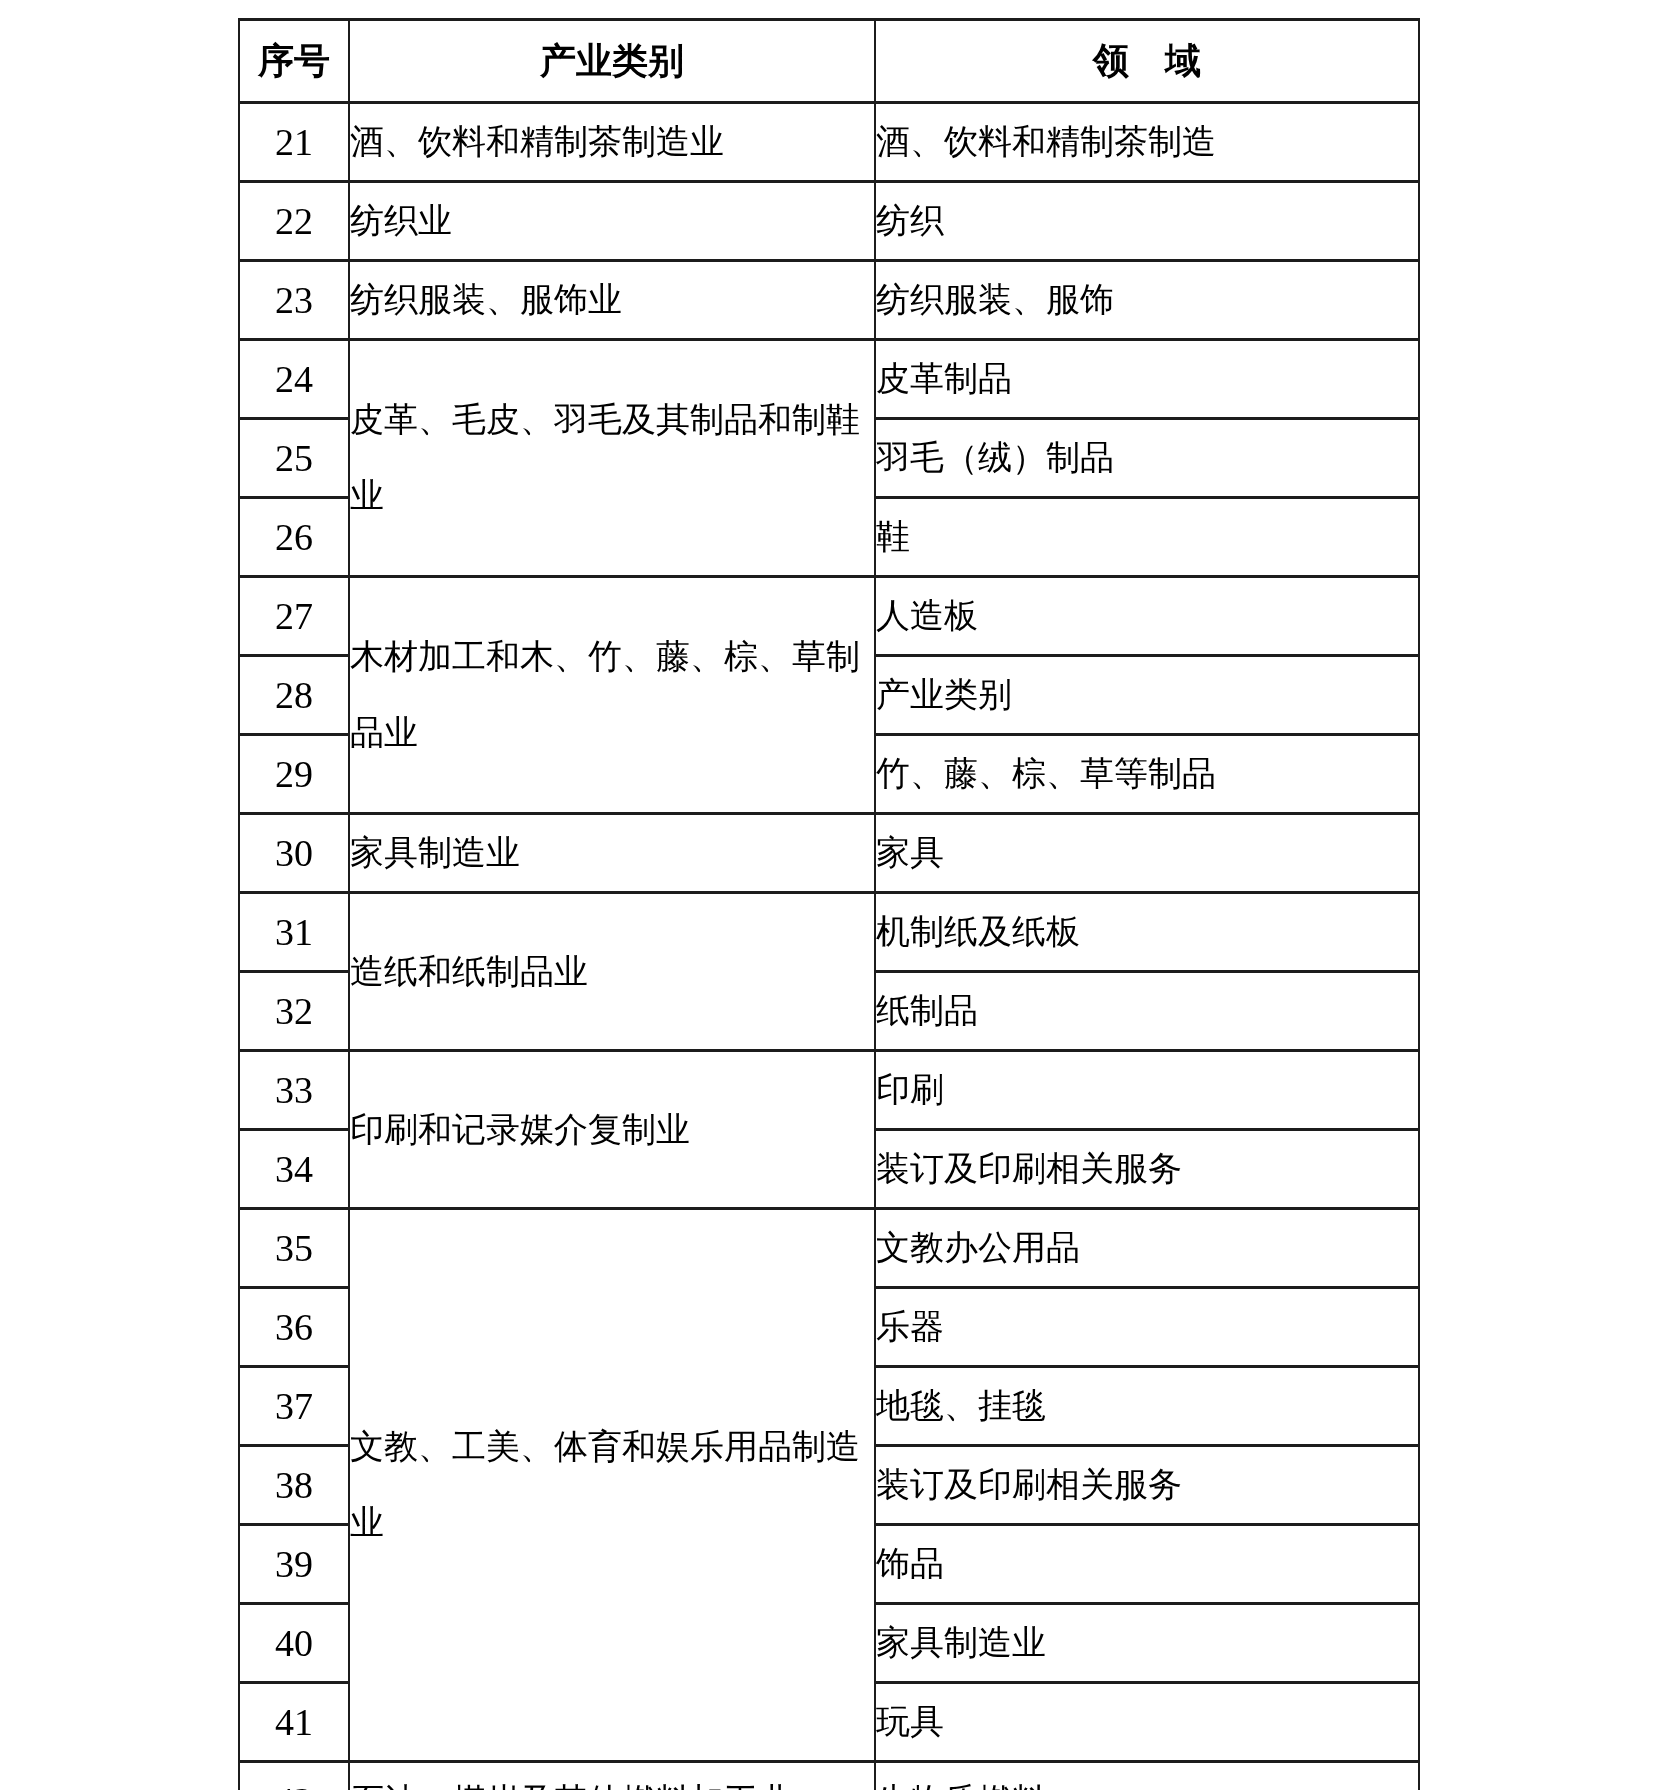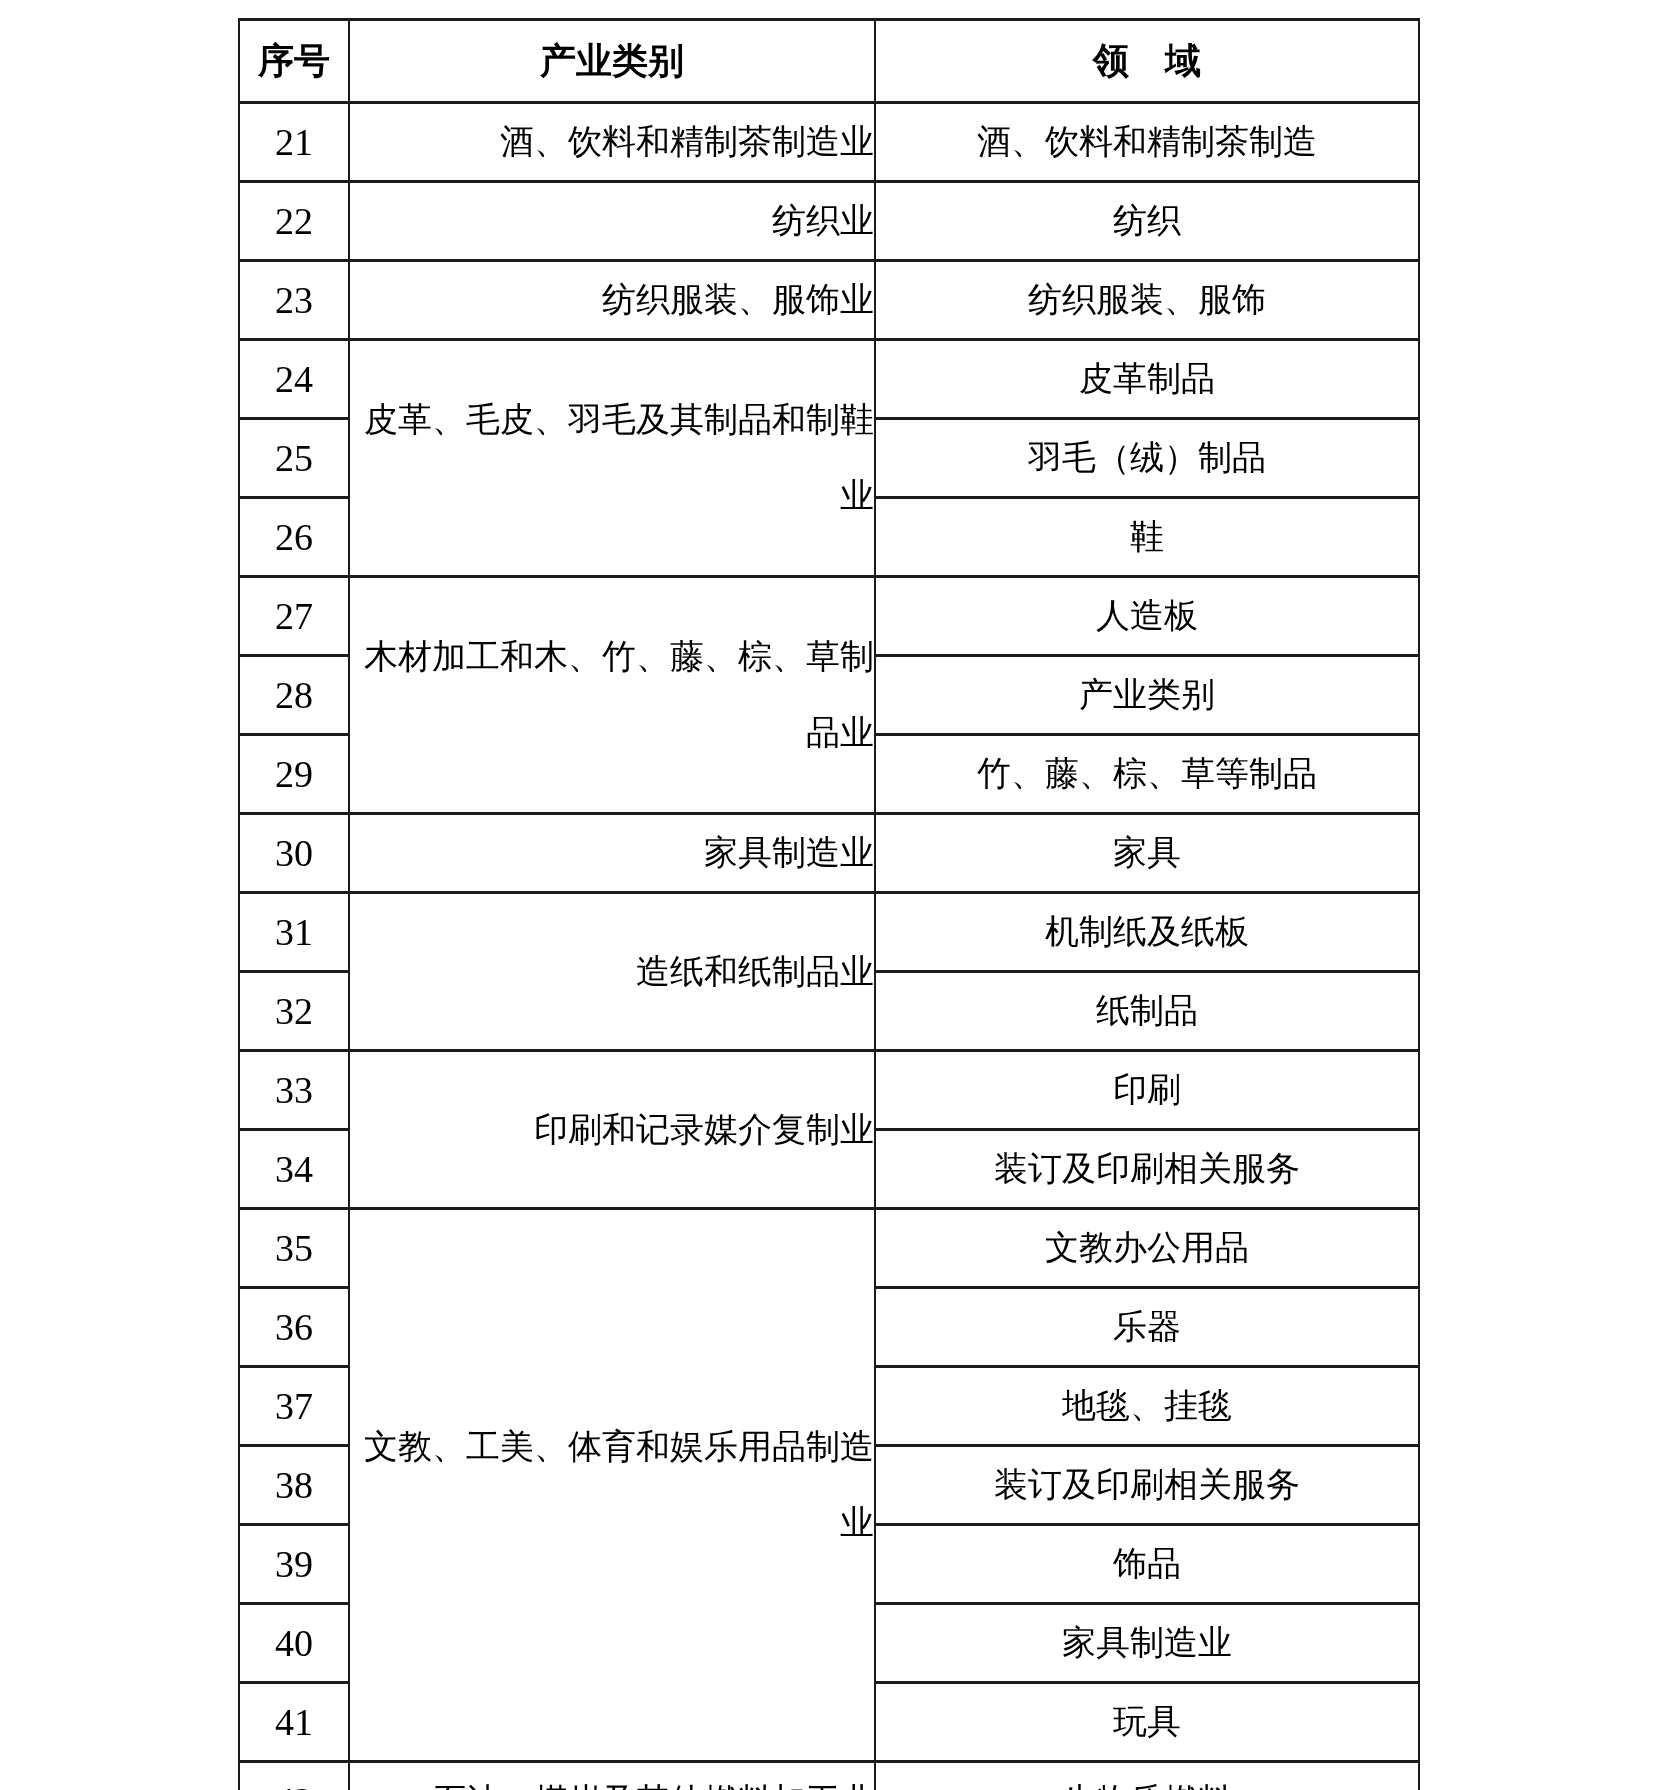--- a/index.html
+++ b/index.html
@@ -42,26 +42,26 @@
     height: 76px;
     font-size: 34px;
     line-height: 76px;
     vertical-align: middle;
   }
   td.col-index {
     text-align: center;
     font-size: 38px;
   }
   td.col-category {
-    text-align: right;
+    text-align: left;
     padding: 0 2px;
     margin-left: 21px;
   }
   td.col-field {
-    text-align: center;
+    text-align: left;
     padding-left: 13px;
     margin-left: 46px;
   }
 </style>
 </head>
 <body>
 
 <div class="doc">
   <table class="main">
     <colgroup>

